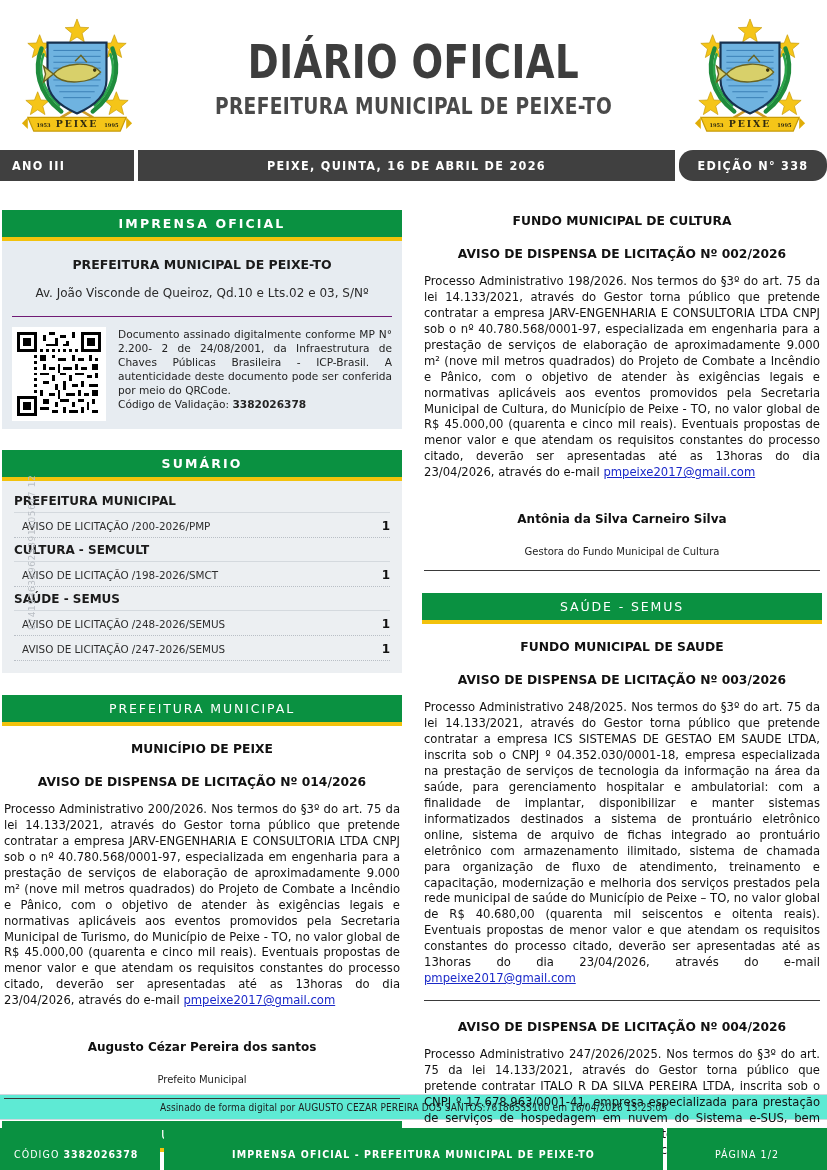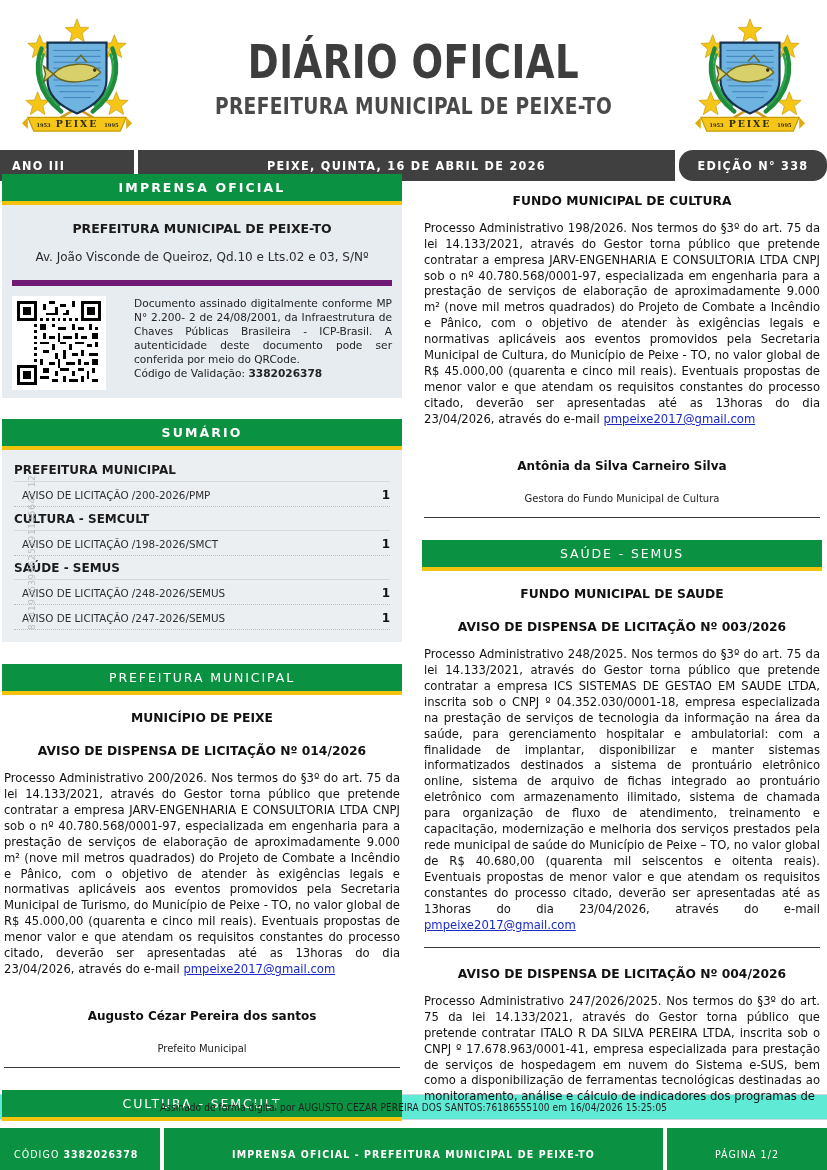--- a/index.html
+++ b/index.html
@@ -68,23 +68,22 @@
   }
   .eb-ano   { flex: 0 0 134px; padding-left: 12px; font-weight: normal; }
   .eb-date  { flex: 1 1 auto; justify-content: center; font-weight: normal; }
   .eb-date b { font-weight: bold; }
   .eb-edic  { flex: 0 0 148px; justify-content: center; border-radius: 14px; }
 
   
   .columns {
     display: flex;
     gap: 20px;
-    padding: 20px 0 0 0;
+    padding: 29px 0 0 0;
     height: 913px;
-    align-items: center;
   }
   .col { width: 400px; flex: 0 0 400px; }
   .col-left  { margin-left: 2px; }
   .col-right { margin-left: 0; }
 
   
   .sec-head {
     background: #0a9141;
     color: #ffffff;
     text-align: center;
@@ -100,23 +99,23 @@
   .panel { background: #e7ecf1; padding: 0 0 8px 0; }
   .panel .p-title {
     text-align: center; font-size: 12.5px; font-weight: bold;
     color: #1b1b1b; padding: 16px 0 0 0;
   }
   .panel .p-line {
     text-align: center; font-size: 12px; color: #2b2b2b;
     padding: 14px 10px 0 10px;
   }
   .qrrow {
-    display: flex; align-items: flex-start; gap: 28px;
+    display: flex; align-items: flex-start; gap: 12px;
     margin: 16px 10px 0 10px;
-    border-top: 6px solid #701a75;
+    border-top: 1px solid #701a75;
     padding-top: 10px;
   }
   .qrbox { background: #fff; padding: 5px; flex: 0 0 94px; }
   .qr { width: 84px; height: 84px; display:block; }
   .qrtext { font-size: 10.6px; line-height: 1.33; color: #232323; text-align: justify; }
   .qrtext b { font-weight: bold; }
 
   
   .sumario-wrap { margin-top: 21px; }
   .sum-body { background: #eceff2; padding: 8px 12px 12px 12px; }
@@ -493,20 +492,21 @@
       </div>
 
       <div class="gap-sec"></div>
       <div class="sec-head small">CULTURA - SEMCULT</div>
     </div>
 
     <div class="col col-right">
 
       <div class="art">
         <div class="art-h1" style="margin-top:4px">FUNDO MUNICIPAL DE CULTURA</div>
+        <div class="art-h2">AVISO DE DISPENSA DE LICITAÇÃO Nº 002/2026</div>
         <p class="art-p"><span>Processo Administrativo 198/2026. Nos termos do §3º do art. 75 da lei 14.133/2021, através do Gestor torna público que pretende contratar a empresa JARV-ENGENHARIA E CONSULTORIA LTDA CNPJ sob o nº 40.780.568/0001-97, especializada em engenharia para a prestação de serviços de elaboração de aproximadamente 9.000 m² (nove mil metros quadrados) do Projeto de Combate a Incêndio e Pânico, com o objetivo de atender às exigências legais e normativas aplicáveis aos eventos promovidos pela Secretaria Municipal de Cultura, do Município de Peixe - TO, no valor global de R$ 45.000,00 (quarenta e cinco mil reais). Eventuais propostas de menor valor e que atendam os requisitos constantes do processo citado, deverão ser apresentadas até as 13horas do dia 23/04/2026, através do e-mail </span><a class="mail" href="#">pmpeixe2017@gmail.com</a></p>
         <div class="sig-name">Antônia da Silva Carneiro Silva</div>
         <div class="sig-role">Gestora do Fundo Municipal de Cultura</div>
         <div class="rule"></div>
       </div>
 
       <div class="gap-sec"></div>
       <div class="sec-head small">SAÚDE - SEMUS</div>
 
       <div class="art">

